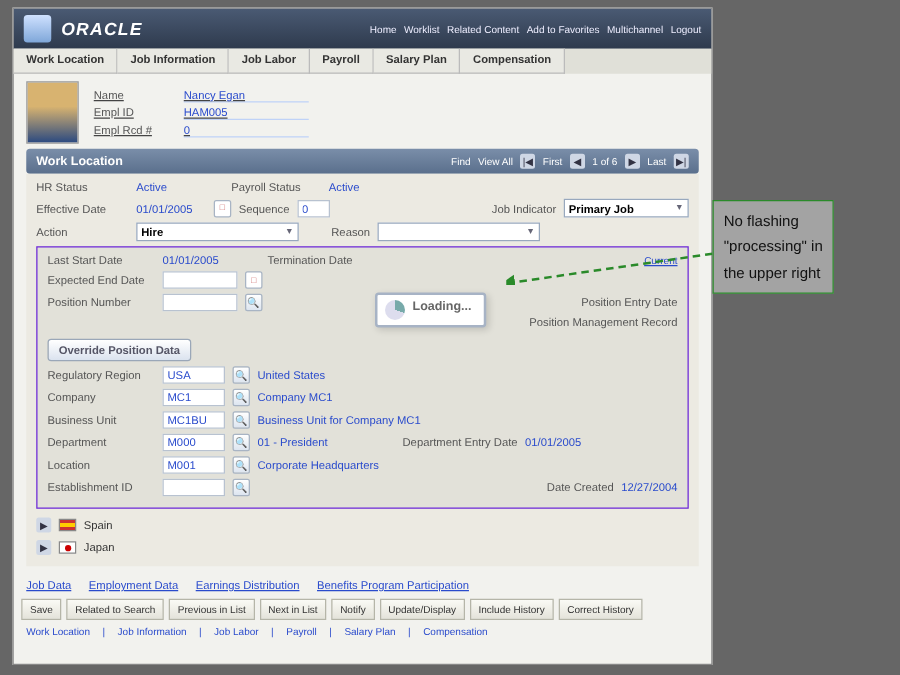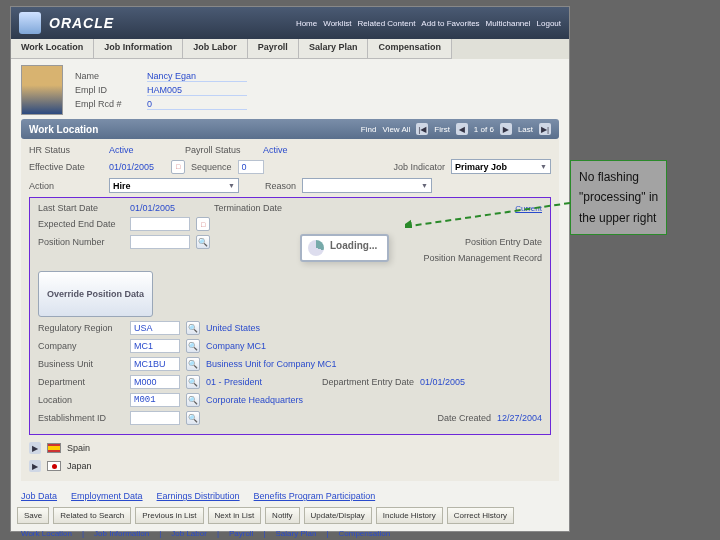--- a/index.html
+++ b/index.html
@@ -8,36 +8,36 @@
   .header-bar { background: linear-gradient(#4a5a73,#2e3a4d); height: 32px; display: flex; align-items: center; padding: 0 8px; }
   .logo-sq { width: 22px; height: 22px; background: linear-gradient(#cfe1ff,#7fa7d9); border-radius: 3px; margin-right: 8px; }
   .logo-txt { color: #fff; font-size: 14px; font-weight: 600; letter-spacing: 1px; font-style: italic; }
   .hdr-right { margin-left: auto; display: flex; gap: 6px; }
   .hdr-link { color: #eef; font-size: 8px; cursor: pointer; }
   .tabs { display: flex; background: #e0e0d8; height: 20px; }
   .tab { flex: none; padding: 3px 10px; font-size: 9px; font-weight: bold; border-right: 1px solid #bbb; border-bottom: 1px solid #bbb; background: #e9e9e3; color: #333; cursor: pointer; }
   .content { padding: 6px 10px; }
   .emp-row { display: flex; gap: 12px; align-items: center; margin-bottom: 4px; }
   .emp-photo { width: 42px; height: 50px; background: linear-gradient(#d8b370 40%,#2c4a80); border: 1px solid #999; }
-  .emp-fields { display: grid; grid-template-columns: 72px 1fr; row-gap: 3px; font-size: 9px; color: #444; }
+  .emp-fields { display: grid; grid-template-columns: 72px 1fr; row-gap: 3px; font-size: 9px; color: #444; text-decoration: underline; }
   .emp-val { color: #2a4bcc; border-bottom: 1px solid #bfd2f7; width: 100px; }
   .section-bar { background: linear-gradient(#7a8ea9,#5a6f8c); color: #fff; height: 20px; display: flex; align-items: center; padding: 0 8px; font-weight: bold; font-size: 10px; border-radius: 3px; margin-top: 4px; }
   .section-ctrl { margin-left: auto; display: flex; gap: 6px; font-size: 8px; font-weight: normal; align-items: center; }
   .nav-btn { width: 12px; height: 12px; background: #cfd7e5; display: inline-flex; align-items: center; justify-content: center; color: #334; border-radius: 2px; font-size: 8px; }
   .form-area { background: #eceae2; padding: 6px 8px; font-size: 9px; }
   .frow { display: flex; align-items: center; gap: 6px; margin-bottom: 4px; }
   .flabel { color: #555; }
   .fval { color: #2a4bcc; }
   .finput { border: 1px solid #b8c2d0; background: #fff; height: 14px; padding: 0 3px; font-size: 9px; color: #2a4bcc; }
   .sel { width: 100px; border: 1px solid #98a8bd; background: #fff; height: 15px; font-size: 9px; padding: 0 3px; display: inline-flex; align-items: center; justify-content: space-between; font-weight: bold; }
   .sel-arrow { color: #667; font-size: 7px; }
   .mag { width: 14px; height: 14px; border: 1px solid #a8b4c4; background: linear-gradient(#fff,#dde5f0); display: inline-flex; align-items: center; justify-content: center; font-size: 8px; color: #556; border-radius: 2px; cursor: pointer; }
   .cal { width: 14px; height: 14px; border: 1px solid #a8b4c4; background: #fff; display: inline-flex; align-items: center; justify-content: center; font-size: 7px; color: #c66; border-radius: 2px; cursor: pointer; }
   .subpanel { background: #e2e1d9; border: 1px solid #6d28d9; padding: 5px 8px; margin-top: 4px; }
-  .ov-btn { border: 1px solid #9aa7b8; background: linear-gradient(#fff,#dbe3ef); padding: 17px 8px; font-size: 9px; font-weight: bold; color: #556; border-radius: 3px; cursor: pointer; margin: 4px 0; display: inline-block; }
+  .ov-btn { border: 1px solid #9aa7b8; background: linear-gradient(#fff,#dbe3ef); padding: 3px 8px; font-size: 9px; font-weight: bold; color: #556; border-radius: 3px; cursor: pointer; margin: 4px 0; display: inline-block; }
   .flags { margin-top: 4px; }
   .flag-row { display: flex; align-items: center; gap: 6px; font-size: 9px; color: #333; padding: 3px 0; }
   .flag { width: 14px; height: 10px; border: 1px solid #888; }
   .flag.es { background: linear-gradient(#c33 30%,#fc0 30% 70%,#c33 70%); }
   .flag.jp { background: #fff; position: relative; }
   .flag.jp::after { content:""; position:absolute; width:5px; height:5px; background:#c00; border-radius:50%; left:4px; top:2px; }
   .bot-links { display: flex; gap: 14px; padding: 4px 10px; font-size: 9px; }
   .bot-link { color: #2a4bcc; text-decoration: underline; cursor: pointer; }
   .act-row { display: flex; gap: 4px; padding: 2px 6px; }
   .act-btn { border: 1px solid #b5b5a8; background: linear-gradient(#fafaf5,#e4e3da); padding: 3px 6px; font-size: 8px; color: #333; cursor: pointer; }
@@ -180,21 +180,21 @@
         <div class="frow">
           <span class="flabel" style="width:86px">Department</span>
           <input class="finput" style="width: 50px;" value="M000">
           <span class="mag">🔍</span>
           <span class="fval" style="width:110px">01 - President</span>
           <span class="flabel">Department Entry Date</span>
           <span class="fval">01/01/2005</span>
         </div>
         <div class="frow">
           <span class="flabel" style="width:86px">Location</span>
-          <input class="finput" style="width: 50px; font-family: Liberation Mono, monospace;" value="M001">
+          <input class="finput" style="width: 50px;" value="M001">
           <span class="mag">🔍</span>
           <span class="fval">Corporate Headquarters</span>
         </div>
         <div class="frow">
           <span class="flabel" style="width:86px">Establishment ID</span>
           <input class="finput" style="width: 50px;">
           <span class="mag">🔍</span>
           <span style="flex:1"></span>
           <span class="flabel">Date Created</span>
           <span class="fval">12/27/2004</span>

